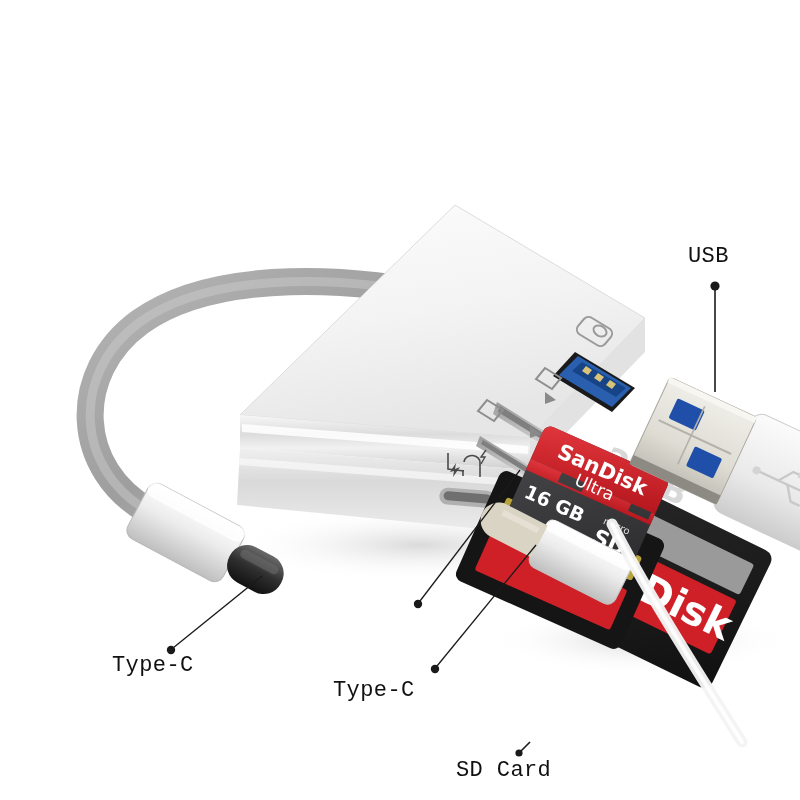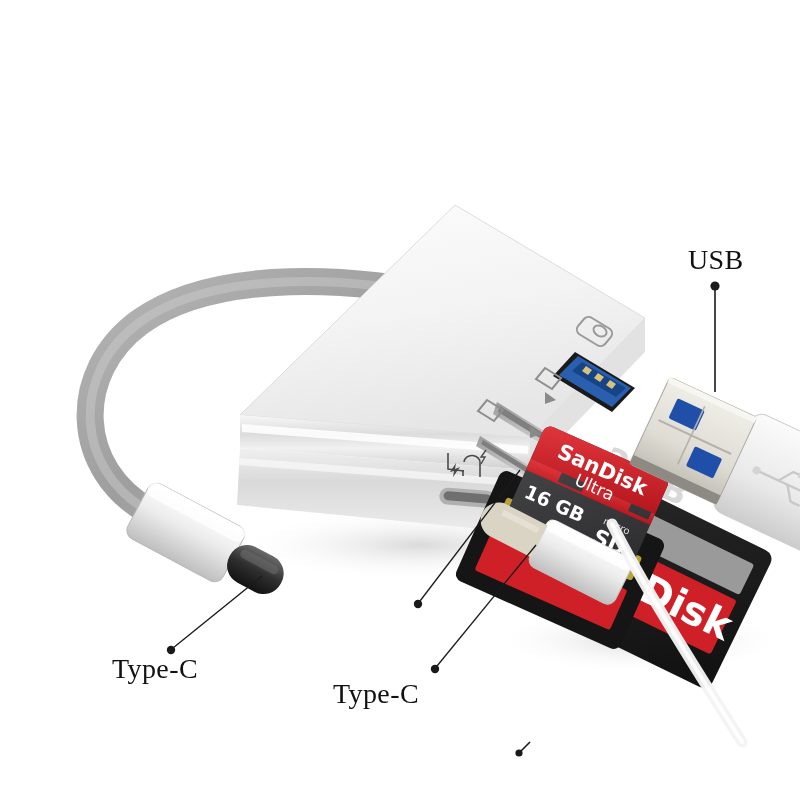--- a/index.html
+++ b/index.html
@@ -8,24 +8,24 @@
     background:#ffffff;
     font-family:"DejaVu Sans","Liberation Sans",sans-serif;
     overflow:hidden;
     position:relative;
   }
   #stage{position:absolute;inset:0;width:800px;height:800px;}
   .layer{position:absolute;left:0;top:0;width:800px;height:800px;}
   .callout{
     position:absolute;
     color:#111111;
-    font-size:28px;
+    font-size:22px;
     letter-spacing:.4px;
     white-space:nowrap;
-    font-family:Liberation Serif, serif;
+    font-family:Liberation Mono, monospace;
   }
   #lbl-usb{left:688px;top:244px;}
   #lbl-typec-cable{left:112px;top:653px;}
   #lbl-tf{left:305px;top:604px;}
   #lbl-typec-mid{left:333px;top:678px;}
   #lbl-sd{left:456px;top:758px;}
   svg{display:block;}
 </style>
 </head>
 <body>
@@ -238,14 +238,15 @@
       <circle cx="435" cy="669" r="4.2" stroke="none"></circle>
 
       <line x1="520" y1="752" x2="530" y2="742" stroke-width="1.6"></line>
       <circle cx="519" cy="753" r="3.6" stroke="none"></circle>
     </g>
   </svg>
 
   <div class="callout" id="lbl-usb">USB</div>
   <div class="callout" id="lbl-typec-cable">Type-C</div>
   <div class="callout" id="lbl-typec-mid">Type-C</div>
+  <div class="callout" id="lbl-sd">SD Card</div>
 
 </div>
 
 </body></html>

